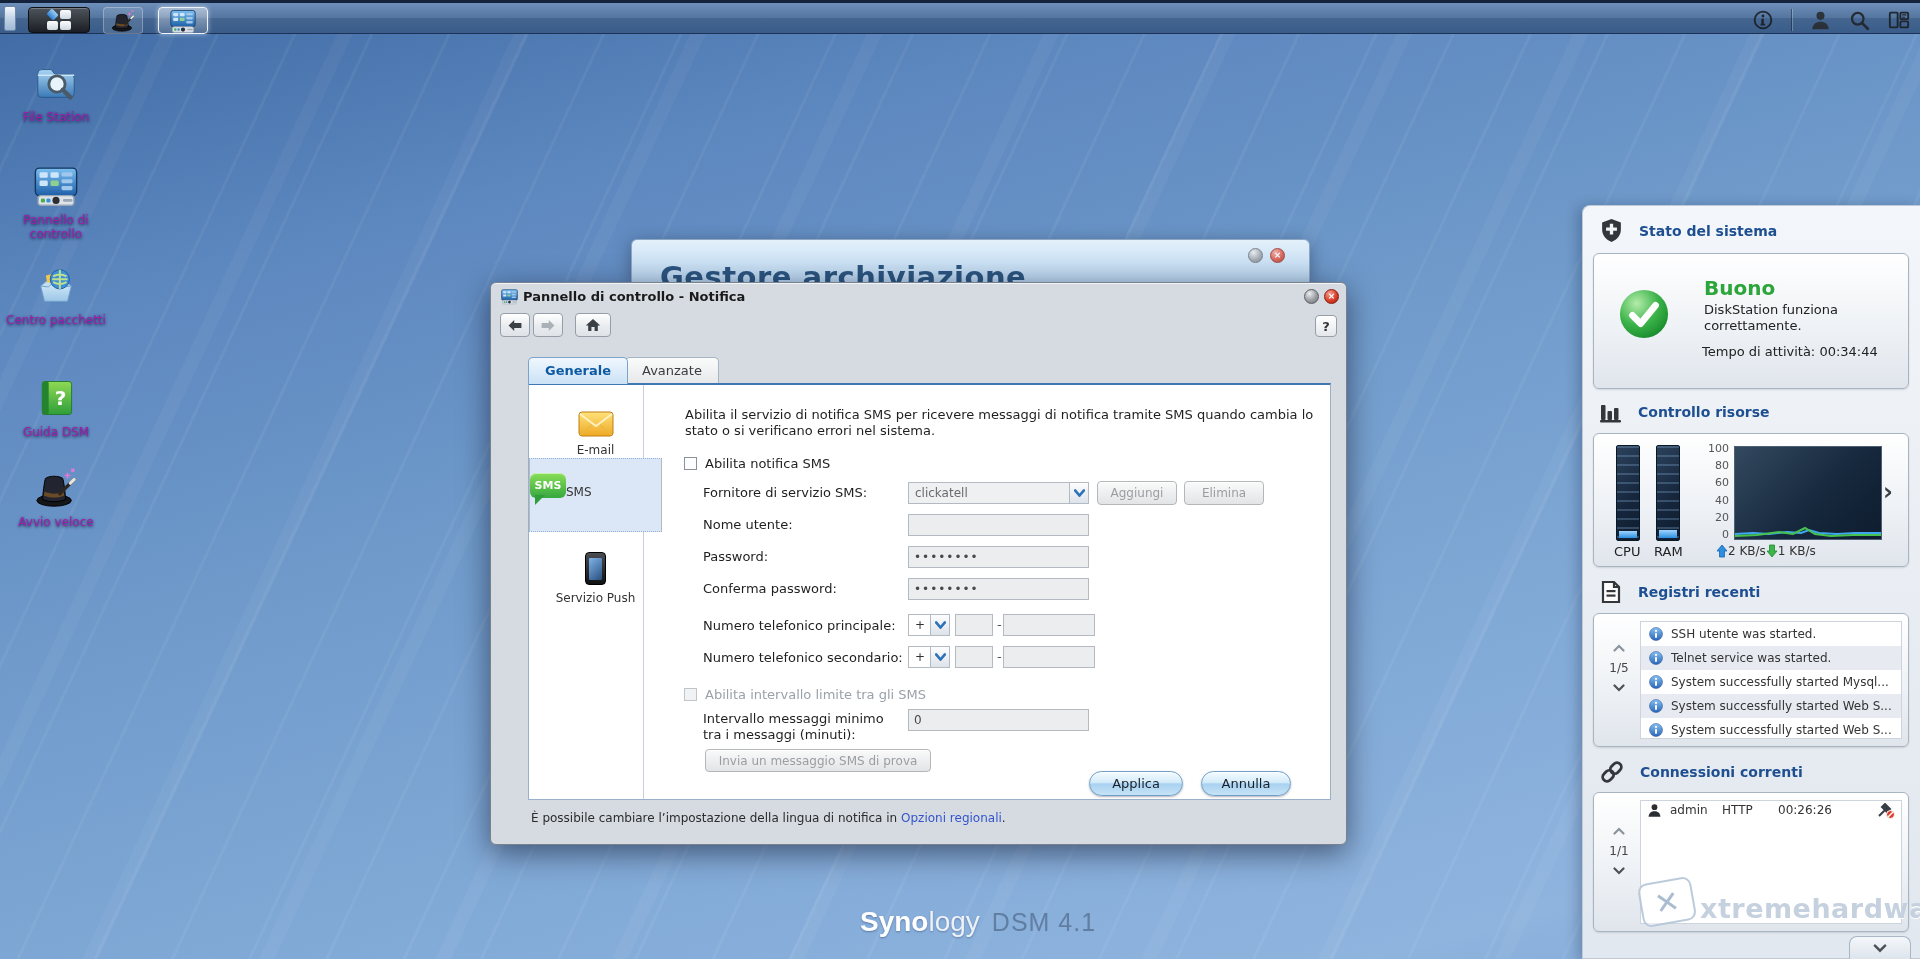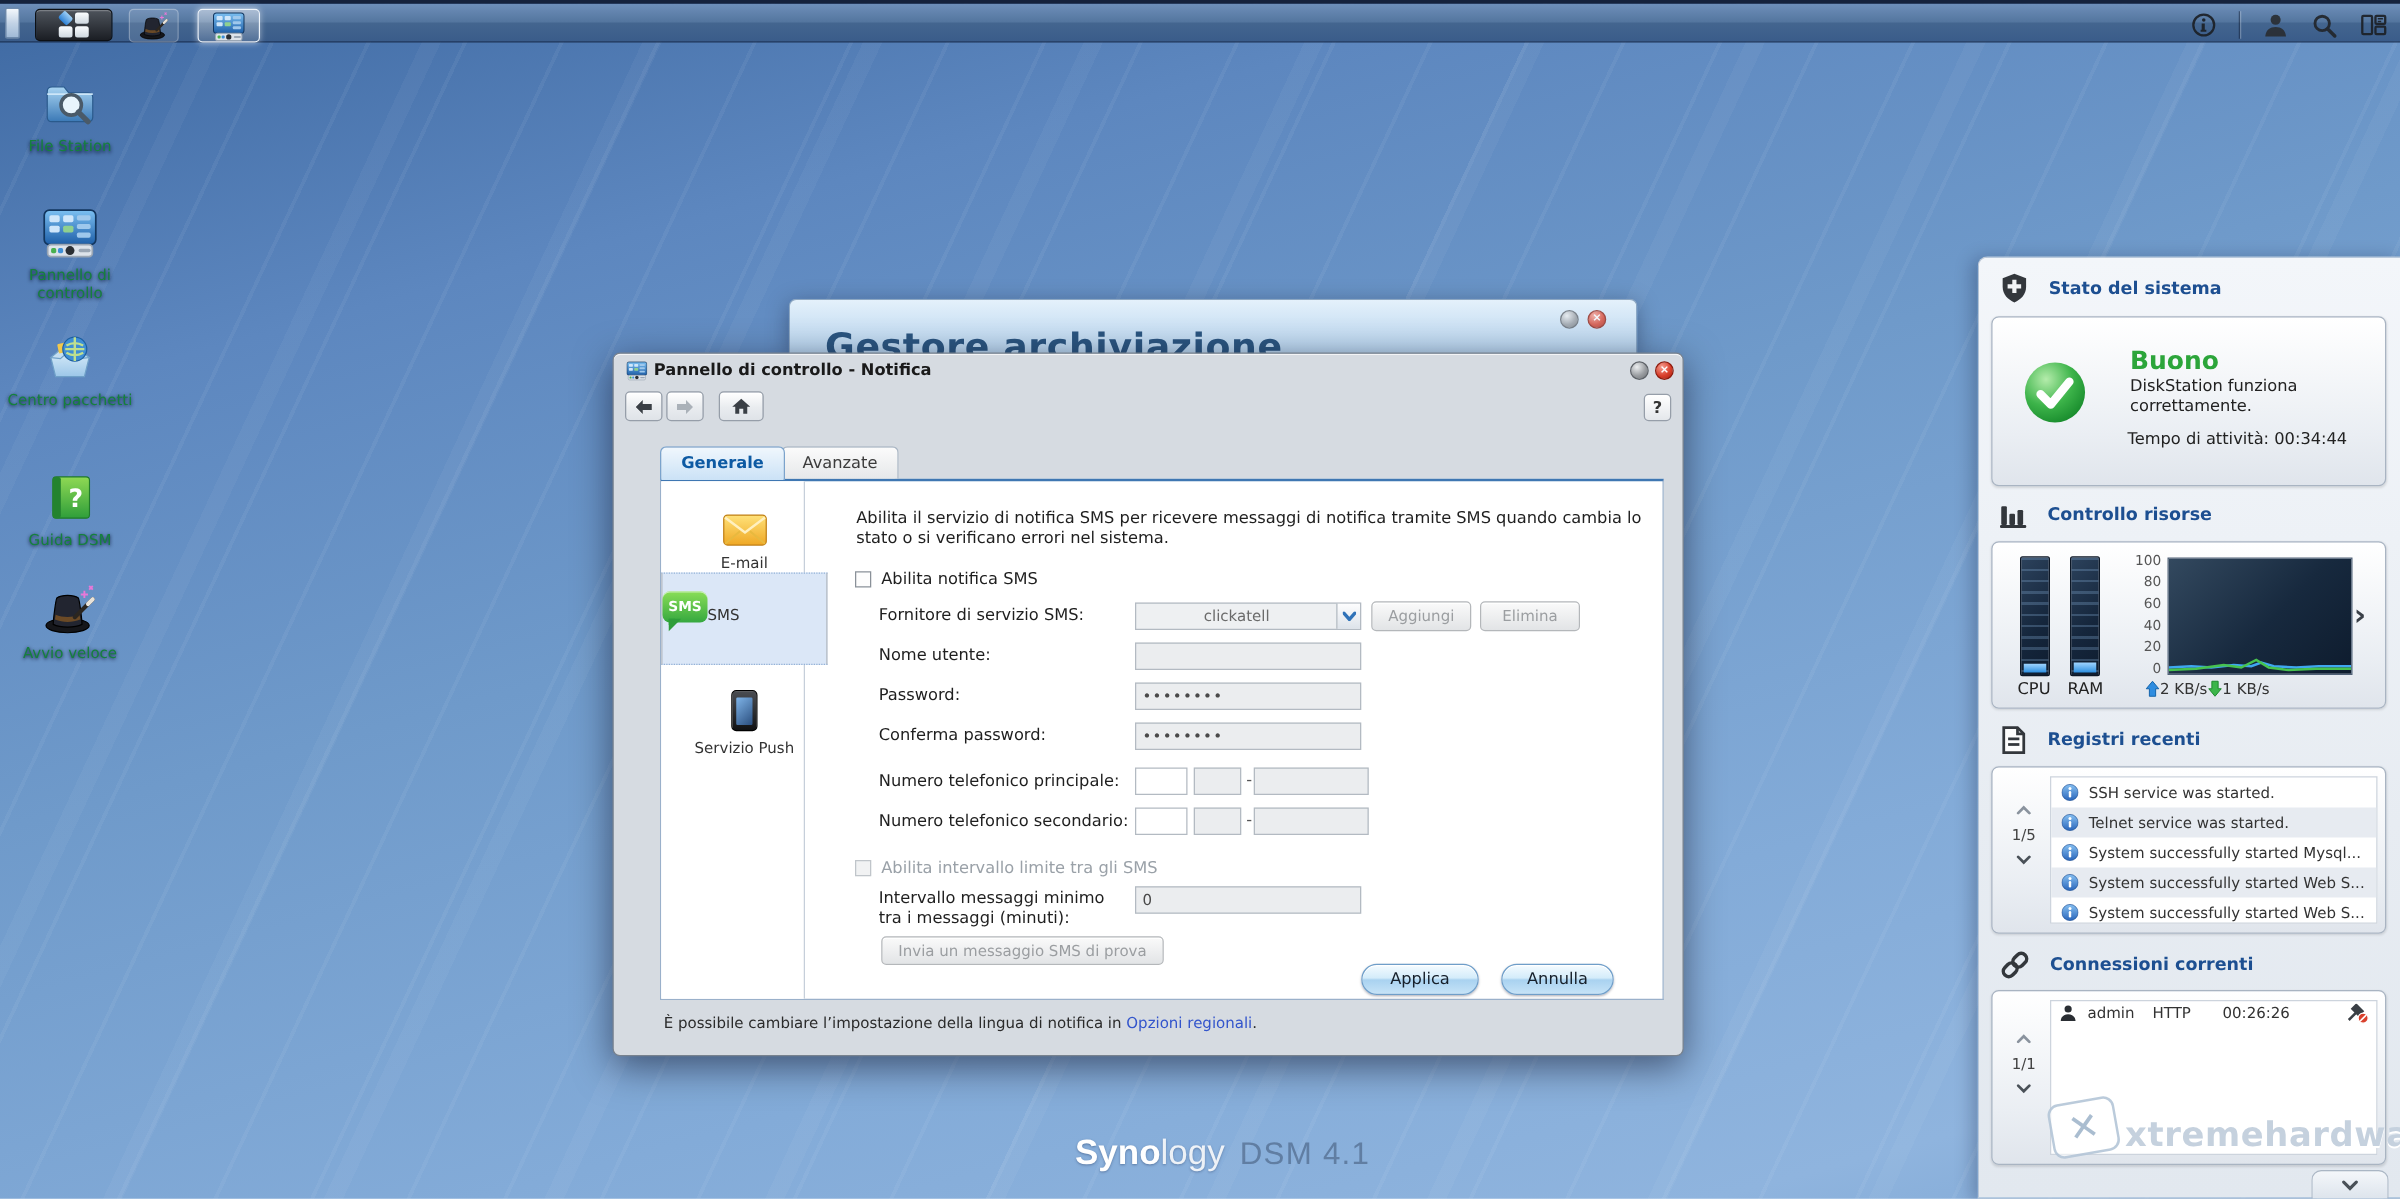--- a/index.html
+++ b/index.html
@@ -31,21 +31,21 @@
   #tb-hat{left:103px;width:40px;background:rgba(255,255,255,.10);border:1px solid rgba(255,255,255,.28);}
   #tb-cp{left:158px;width:50px;background:linear-gradient(rgba(255,255,255,.45),rgba(255,255,255,.12));
     border:1px solid #eef4fa;box-shadow:0 0 5px rgba(255,255,255,.5);}
   #tb-right{position:absolute;right:10px;top:3px;height:28px;display:flex;align-items:center;gap:18px;}
   .tb-sep{width:1px;height:22px;background:rgba(10,20,40,.45);box-shadow:1px 0 0 rgba(255,255,255,.25);}
   .tb-ico{opacity:.92;}
 
   
   .dicon{position:absolute;left:6px;width:100px;text-align:center;z-index:2;}
   .dicon .ic{width:46px;height:46px;margin:0 auto 4px;display:flex;align-items:center;justify-content:center;}
-  .dicon .lbl{color:#15803d;font-size:12px;line-height:14px;text-shadow:0 1px 3px rgba(0,10,40,.9);text-align:center;}
+  .dicon .lbl{color:#a21caf;font-size:12px;line-height:14px;text-shadow:0 1px 3px rgba(0,10,40,.9);text-align:center;}
 
   
   #bgwin{position:absolute;left:631px;top:239px;width:679px;height:44px;z-index:5;overflow:hidden;
     border:1px solid #8da7c2;border-bottom:none;border-radius:6px 6px 0 0;
     background:linear-gradient(#e4f1fb,#bed8f0 80%,#b2cfe9);box-shadow:0 4px 18px rgba(0,0,20,.35);}
   #bgwin .t{position:absolute;left:28px;top:20px;font-size:29px;font-weight:bold;color:#2b5580;letter-spacing:.5px;}
   .orb{width:15px;height:15px;border-radius:50%;display:flex;align-items:center;justify-content:center;
     font-size:9px;font-weight:bold;color:#fff;line-height:1;}
   .orb.min{background:radial-gradient(circle at 35% 28%,#eceef0,#9a9da1 55%,#6e7174);border:1px solid #5c6066;}
   .orb.cls{background:radial-gradient(circle at 35% 28%,#f6a093,#d9402c 55%,#a51e0e);border:1px solid #8d1a0c;}
@@ -85,21 +85,21 @@
     border:5px solid transparent;border-top-color:#2f9e3a;border-left-color:#2f9e3a;}
   .phoneb{width:21px;height:33px;border-radius:4px;background:linear-gradient(#4a4d52,#101113);
     border:1px solid #000;display:flex;align-items:center;justify-content:center;}
   .phoneb i{display:block;width:13px;height:22px;background:linear-gradient(135deg,#7fb4e8,#2a4e7e);border-radius:1px;}
   
   .cl{position:absolute;font-size:13px;color:#1f1f1f;line-height:16px;}
   .cl.dim{color:#9aa1a8;}
   .inp{position:absolute;height:22px;border:1px solid #b3bac2;background:#ebedef;color:#4a4a4a;
     font-size:12px;padding:0 5px;font-family:inherit;}
   .sel{position:absolute;height:22px;border:1px solid #b3bac2;background:#eef0f2;display:flex;}
-  .sel .v{flex:1;font-size:12px;color:#6b6b6b;line-height:20px;padding:0 6px;overflow:hidden;white-space:nowrap;margin-left:48px;}
+  .sel .v{flex:1;font-size:12px;color:#6b6b6b;line-height:20px;padding:0 6px;overflow:hidden;white-space:nowrap;}
   .sel .b{width:19px;border-left:1px solid #b3bac2;background:linear-gradient(#fdfdfe,#dde3ea);
     display:flex;align-items:center;justify-content:center;}
   .btn-dis{position:absolute;height:24px;border-radius:4px;border:1px solid #b4b7ba;
     background:linear-gradient(#fafafa,#e2e4e6);color:#9b9ea1;font-size:12px;
     display:flex;align-items:center;justify-content:center;box-shadow:inset 0 1px 0 #fff;}
   .btn-blue{position:absolute;height:25px;border-radius:13px;border:1px solid #6f9ec9;
     background:linear-gradient(#f4fbff 0%,#d4ecfa 45%,#a9d2f0 52%,#c6e3f7 100%);
     color:#17202b;font-size:13px;display:flex;align-items:center;justify-content:center;
     box-shadow:inset 0 1px 0 #fff,0 1px 2px rgba(0,0,30,.3);}
   .cb{position:absolute;width:13px;height:13px;border:1px solid #8a9199;background:#fdfdfd;}
@@ -616,21 +616,21 @@
       <div class="pt">1/5</div>
       <svg width="12" height="8" style="margin:0 auto">
           <use href="#sym-chev-down" width="12" height="8"></use>
         </svg>
     </div>
     <div class="listbox">
       <div class="lrow">
         <svg width="14" height="14" style="flex:0 0 14px">
             <use href="#sym-loginfo" width="14" height="14"></use>
           </svg>
-        <span>SSH service was started.</span>
+        <span>SSH utente was started.</span>
       </div>
       <div class="lrow">
         <svg width="14" height="14" style="flex:0 0 14px">
             <use href="#sym-loginfo" width="14" height="14"></use>
           </svg>
         <span>Telnet service was started.</span>
       </div>
       <div class="lrow">
         <svg width="14" height="14" style="flex:0 0 14px">
             <use href="#sym-loginfo" width="14" height="14"></use>

